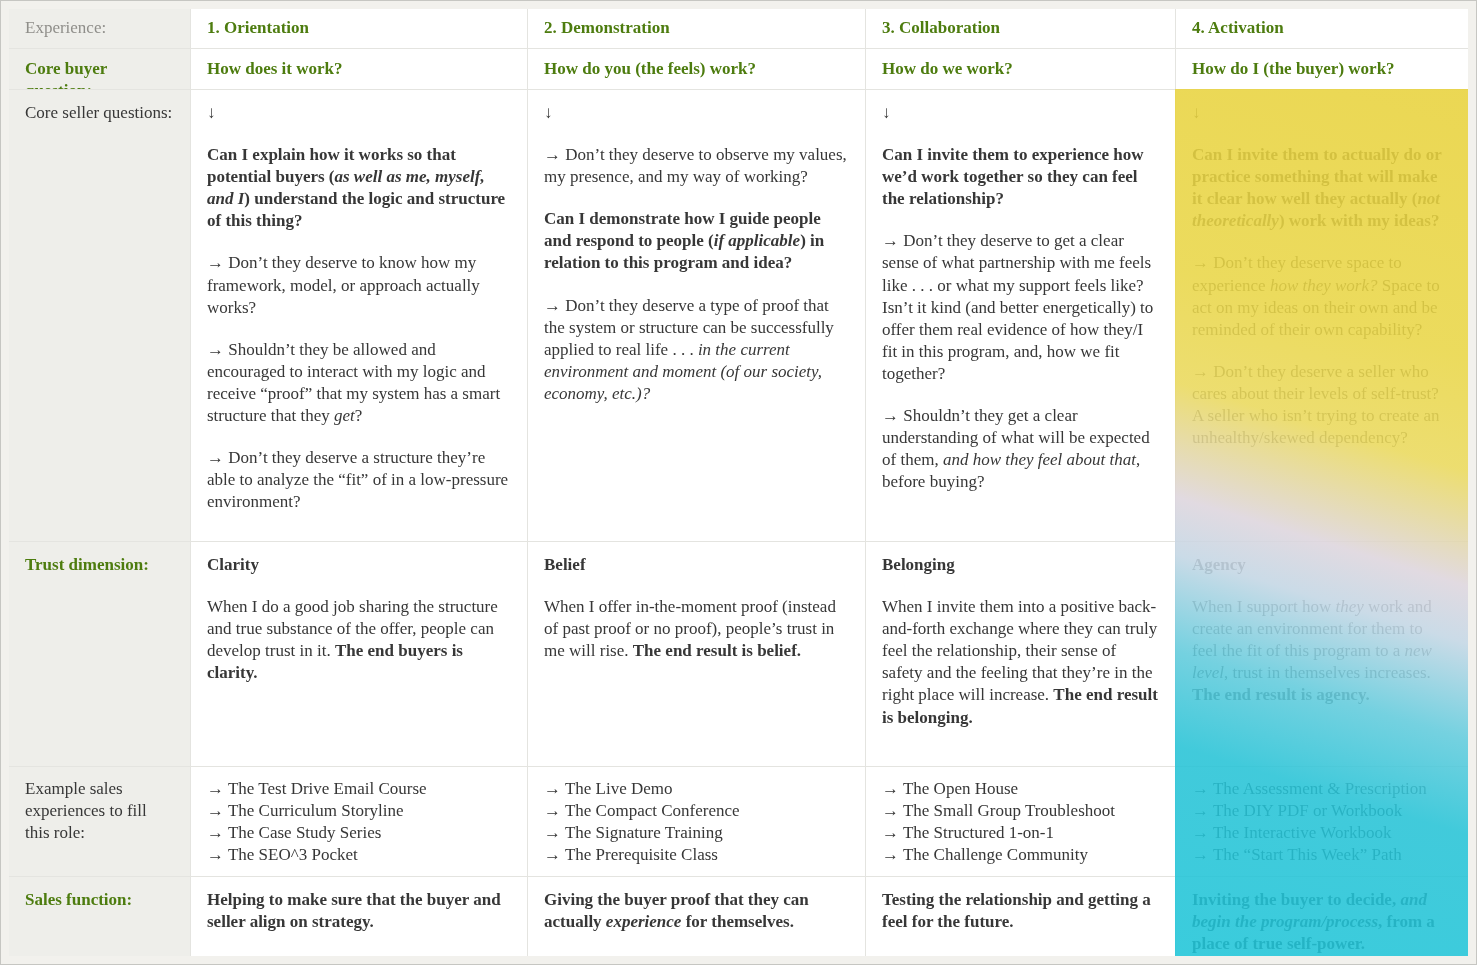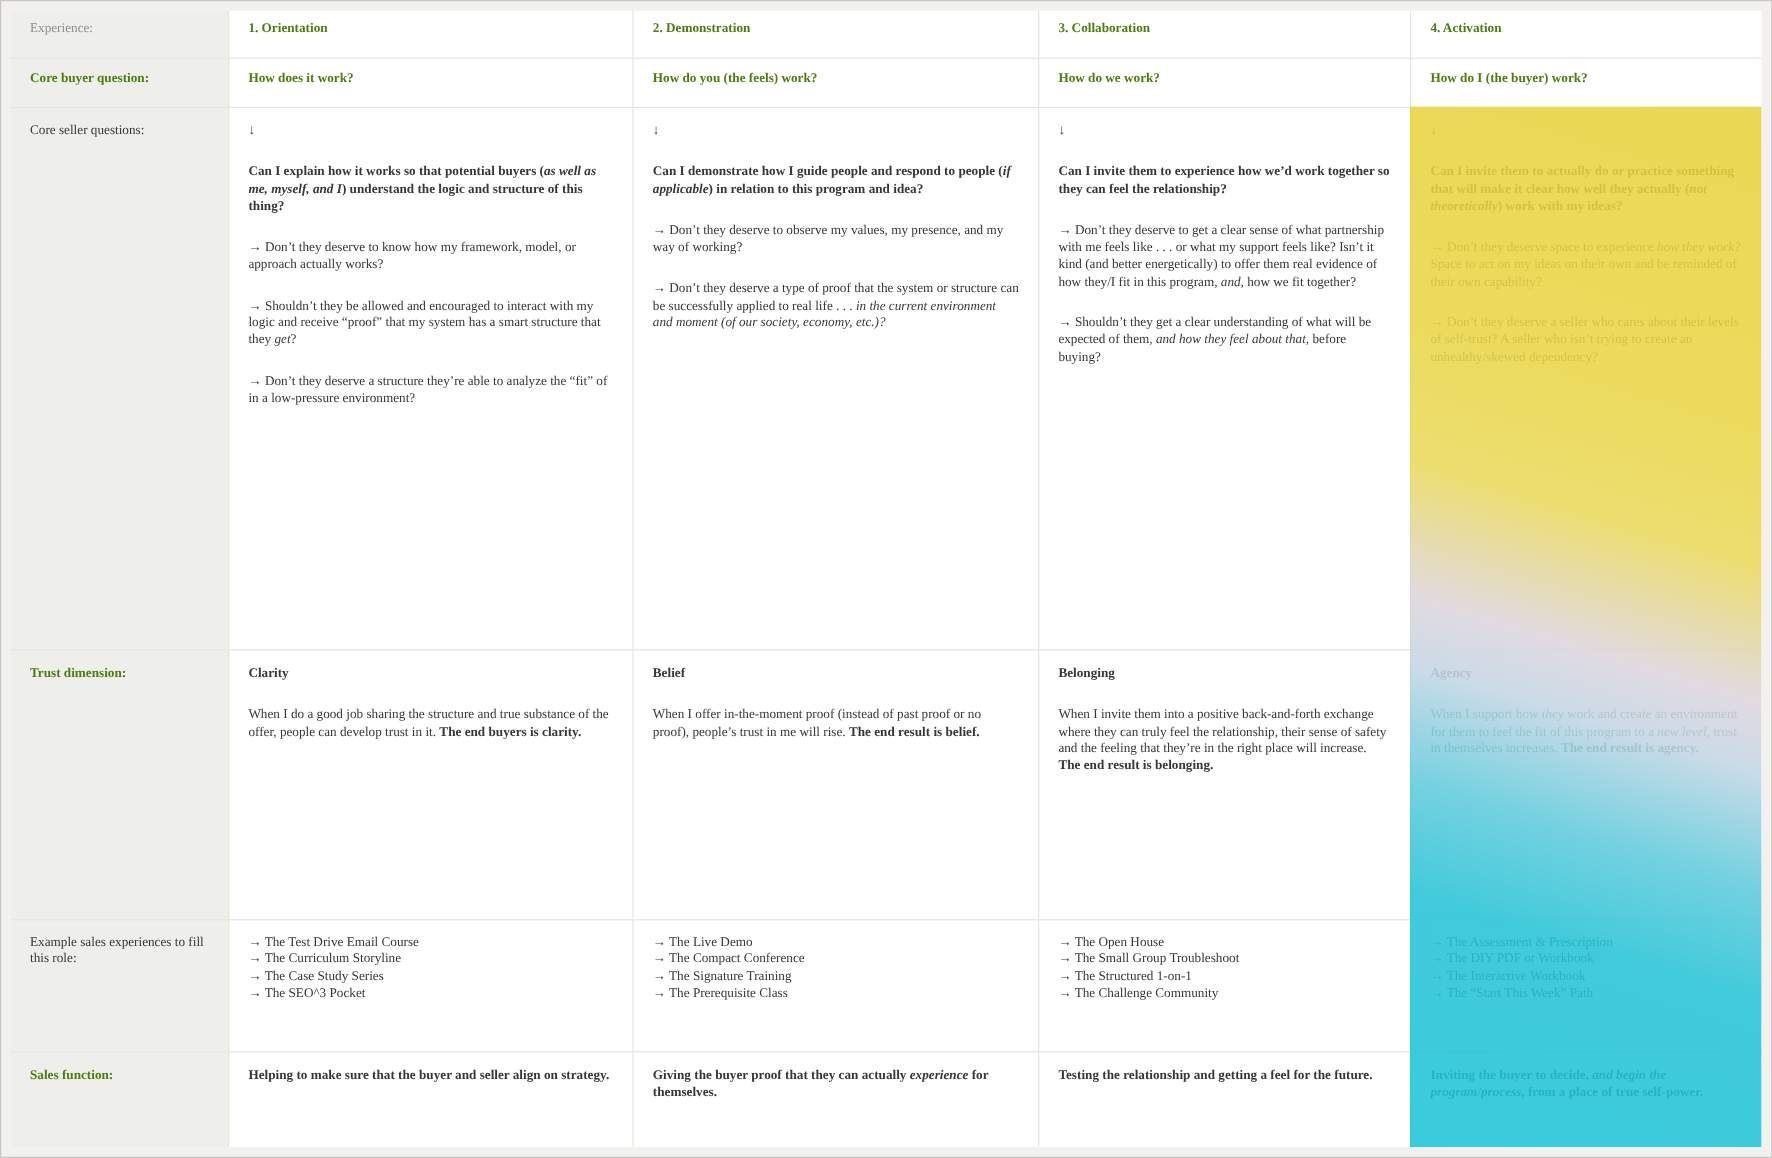--- a/index.html
+++ b/index.html
@@ -1,21 +1,21 @@
 <!DOCTYPE html>
 <html><head>
 <meta charset="utf-8">
 <style>
   html,body{margin:0;padding:0;background:#e9e9e6;font-family:"Liberation Serif","DejaVu Serif",serif;}
   .frame{width:1477px;height:965px;box-sizing:border-box;background:#f2f1ed;border:1px solid #c6c6c2;padding:8px;position:relative;}
   .tbl{width:100%;height:100%;background:#ffffff;display:grid;
        grid-template-columns:181px 337px 338px 310px 1fr;
        grid-template-rows:39px 41px 452px 225px 110px auto;
        position:relative;overflow:hidden;}
-  .cell{box-sizing:border-box;padding:12px 16px;color:#373737;font-size:11px;line-height:1.3;overflow:hidden;}
+  .cell{box-sizing:border-box;padding:12px 16px;color:#373737;font-size:17px;line-height:1.3;overflow:hidden;}
   .cell.bl{border-left:1px solid #e4e4e0;}
   .cell.bt{border-top:1px solid #e4e4e0;}
   .lblcol{background:#eeeeea;}
   .r1{padding-top:8px;padding-bottom:6px;}
   .r2{padding-top:9px;padding-bottom:6px;}
   .bold{font-weight:bold;color:#4d7c0f;}
   .gray{color:#8f8e8a;font-weight:normal;}
   .cell p{margin:0 0 20px 0;}
   .cell p:last-child{margin-bottom:0;}
   .examples p{margin:0;}
@@ -48,28 +48,28 @@
     <div class="cell lblcol bt">Core seller questions:</div>
     <div class="cell bl bt">
         <p><span>↓</span></p>
         <p><span style="font-weight: bold;">Can I explain how it works so that potential buyers (</span><span style="font-weight: bold; font-style: italic;">as well as me, myself, and I</span><span style="font-weight: bold;">) understand the logic and structure of this thing?</span></p>
         <p><span>→ Don’t they deserve to know how my framework, model, or approach actually works?</span></p>
         <p><span>→ Shouldn’t they be allowed and encouraged to interact with my logic and receive “proof” that my system has a smart structure that they </span><span style="font-style: italic;">get</span><span>?</span></p>
         <p><span>→ Don’t they deserve a structure they’re able to analyze the “fit” of in a low-pressure environment?</span></p>
       </div>
     <div class="cell bl bt">
         <p><span>↓</span></p>
+        <p><span>→ Don’t they deserve to observe my values, my presence, and my way of working?</span></p>
         <p><span style="font-weight: bold;">Can I demonstrate how I guide people and respond to people (</span><span style="font-weight: bold; font-style: italic;">if applicable</span><span style="font-weight: bold;">) in relation to this program and idea?</span></p>
-        <p><span>→ Don’t they deserve to observe my values, my presence, and my way of working?</span></p>
         <p><span>→ Don’t they deserve a type of proof that the system or structure can be successfully applied to real life . . . </span><span style="font-style: italic;">in the current environment and moment (of our society, economy, etc.)?</span></p>
       </div>
     <div class="cell bl bt">
         <p><span>↓</span></p>
         <p><span style="font-weight: bold; margin-top: 20px;">Can I invite them to experience how we’d work together so they can feel the relationship?</span></p>
-        <p><span>→ Don’t they deserve to get a clear sense of what partnership with me feels like . . . or what my support feels like? Isn’t it kind (and better energetically) to offer them real evidence of  how they/I fit in this program, </span><span style="font-style: italic;">and</span><span>, how we fit together?</span></p>
+        <p><span>→ Don’t they deserve to get a clear sense of what partnership with me feels like . . . or what my support feels like? Isn’t it kind (and better energetically) to offer them real evidence of  how they/I fit in this program, </span><span style="">and</span><span>, how we fit together?</span></p>
         <p><span>→ Shouldn’t they get a clear understanding of what will be expected of them, </span><span style="font-style: italic;">and how they feel about that</span><span>, before buying?</span></p>
       </div>
     <div class="cell bl bt">
         <p><span>↓</span></p>
         <p><span style="font-weight: bold;">Can I invite them to actually do or practice something that will make it clear how well they actually (</span><span style="font-weight: bold; font-style: italic;">not theoretically</span><span style="font-weight: bold;">) work with my ideas?</span></p>
         <p><span>→ Don’t they deserve space to experience </span><span style="font-style: italic;">how they work?</span><span> Space to act on my ideas on their own and be reminded of their own capability?</span></p>
         <p><span>→ Don’t they deserve a seller who cares about their levels of self-trust? A seller who isn’t trying to create an unhealthy/skewed dependency?</span></p>
       </div>
 
     <div class="cell lblcol bt bold">Trust dimension:</div>

